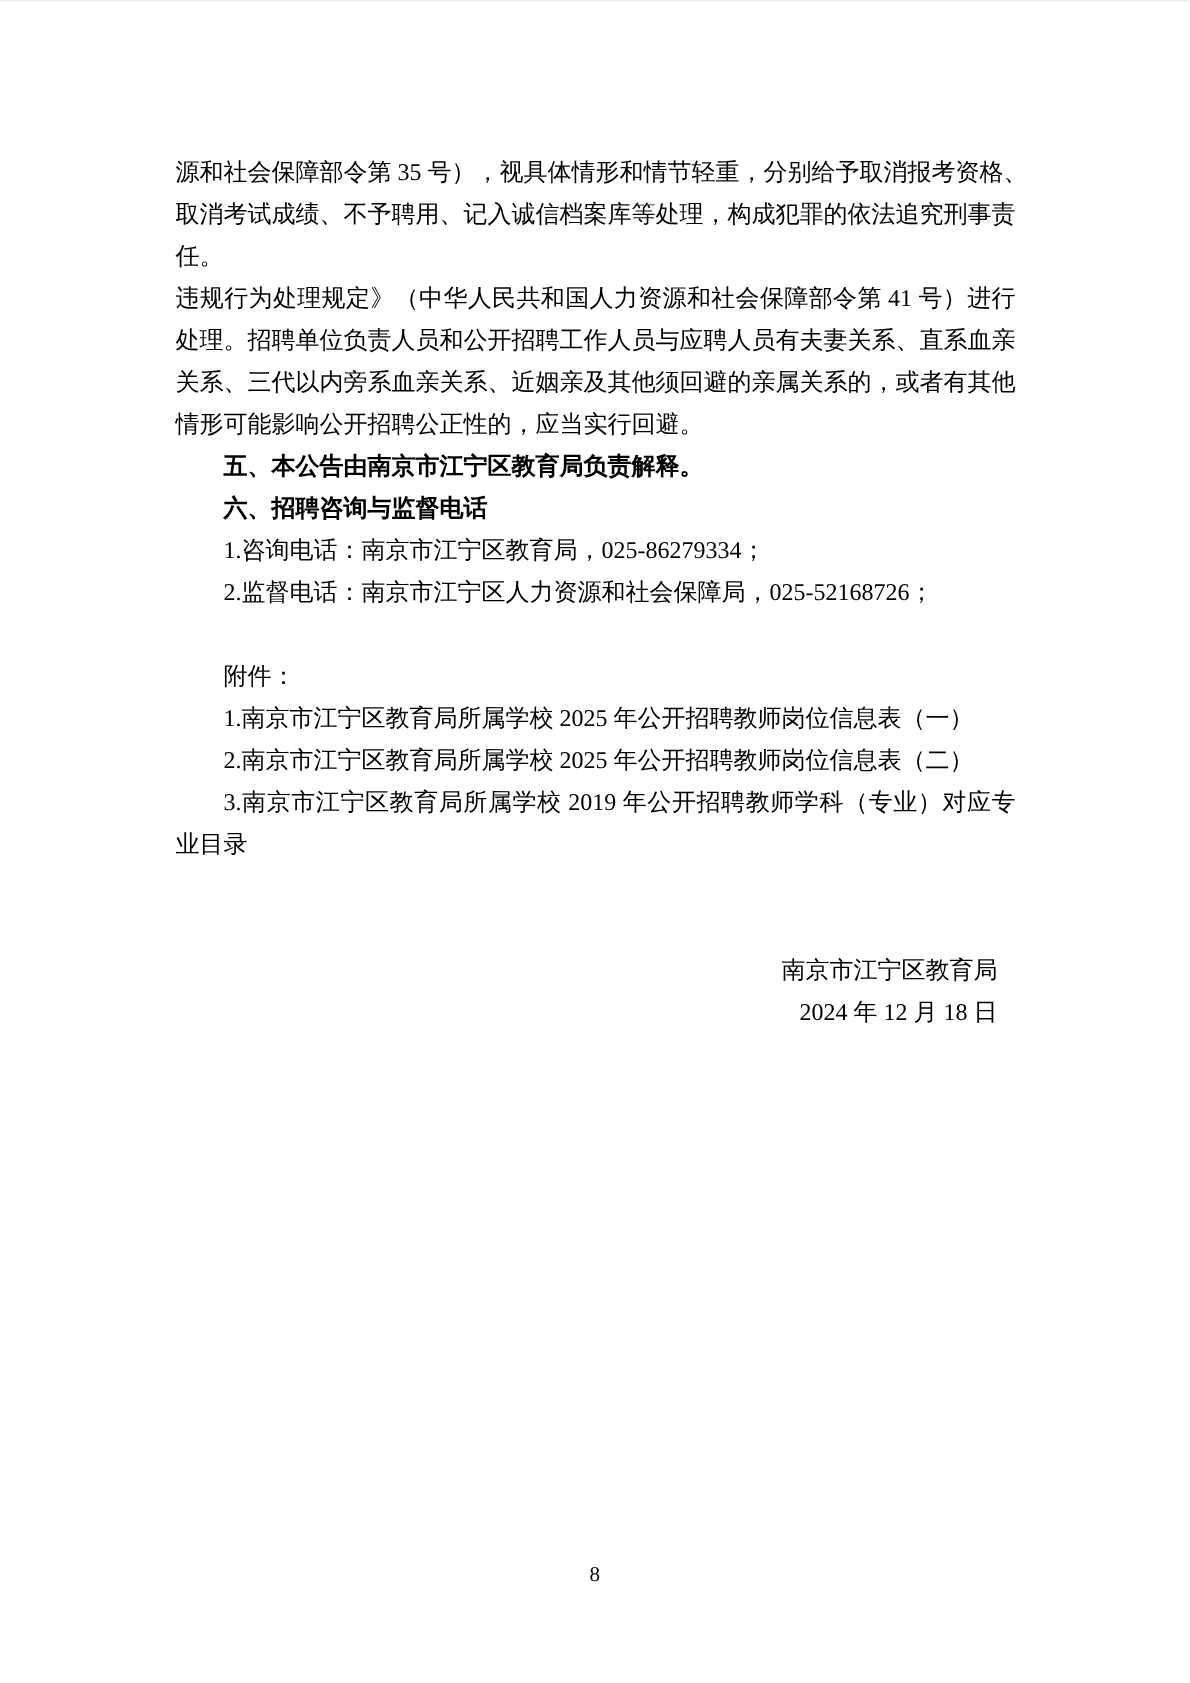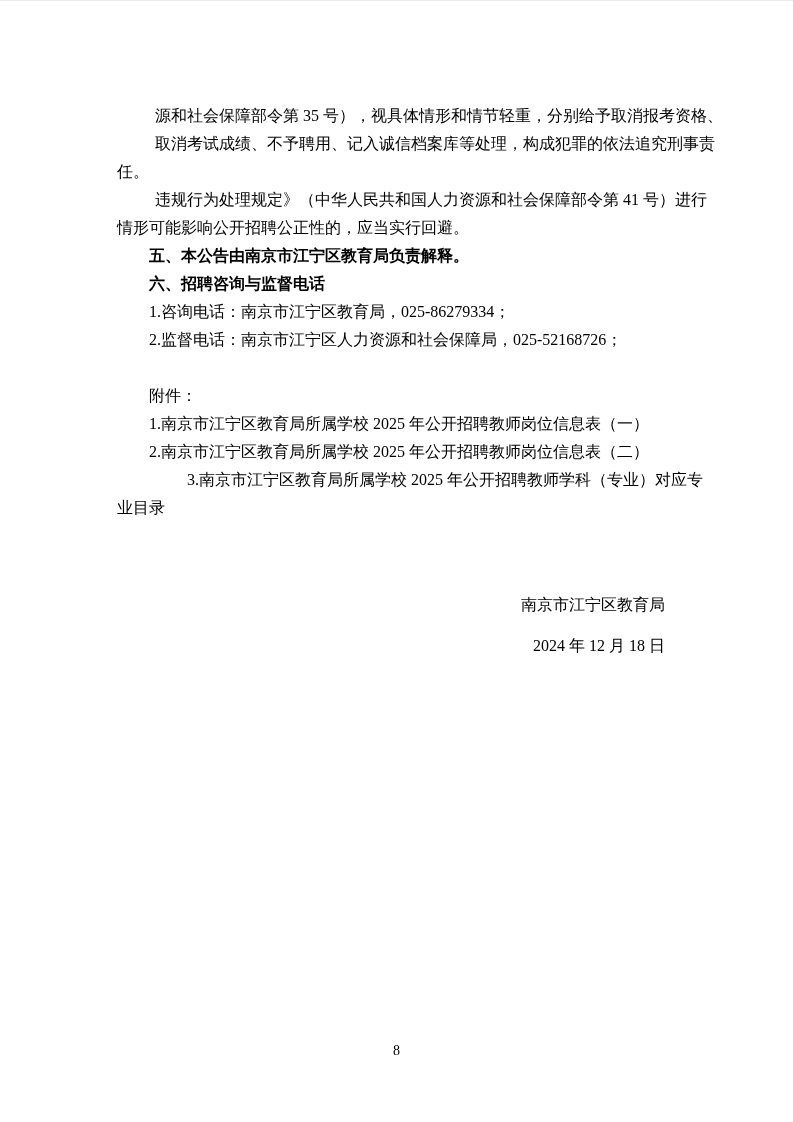--- a/index.html
+++ b/index.html
@@ -27,36 +27,34 @@
   .ln {
     height: 28px;
     line-height: 28px;
     white-space: nowrap;
   }
   
   .just {
     text-align: justify;
     text-align-last: justify;
     text-justify: inter-ideograph;
-    margin-left: 38px;
   }
   
   .ind { padding-left: 32px; }
   
   .cont { padding-left: 118px; }
   
   .hei {
     font-family: "Liberation Sans", "DejaVu Sans", sans-serif;
     font-weight: bold;
   }
   .blank { height: 28px; }
   .sig {
     text-align: right;
     padding-right: 12px;
-    margin-top: 13px;
   }
   .page-number {
     position: absolute;
     left: 0;
     right: 0;
     top: 1036px;
     height: 28px;
     line-height: 28px;
     text-align: center;
     font-size: 14px;
@@ -66,34 +64,36 @@
 <body>
 
 <div class="page">
   <div class="text-area">
 
     <div class="ln just">源和社会保障部令第 35 号），视具体情形和情节轻重，分别给予取消报考资格、</div>
     <div class="ln just">取消考试成绩、不予聘用、记入诚信档案库等处理，构成犯罪的依法追究刑事责</div>
     <div class="ln">任。</div>
 
     <div class="ln just">违规行为处理规定》（中华人民共和国人力资源和社会保障部令第 41 号）进行</div>
+    <div class="ln just">处理。招聘单位负责人员和公开招聘工作人员与应聘人员有夫妻关系、直系血亲</div>
+    <div class="ln just">关系、三代以内旁系血亲关系、近姻亲及其他须回避的亲属关系的，或者有其他</div>
     <div class="ln">情形可能影响公开招聘公正性的，应当实行回避。</div>
 
     <div class="ln ind hei">五、本公告由南京市江宁区教育局负责解释。</div>
     <div class="ln ind hei">六、招聘咨询与监督电话</div>
 
     <div class="ln ind">1.咨询电话：南京市江宁区教育局，025-86279334；</div>
     <div class="ln ind">2.监督电话：南京市江宁区人力资源和社会保障局，025-52168726；</div>
 
     <div class="blank"></div>
 
     <div class="ln ind">附件：</div>
     <div class="ln ind">1.南京市江宁区教育局所属学校 2025 年公开招聘教师岗位信息表（一）</div>
     <div class="ln ind">2.南京市江宁区教育局所属学校 2025 年公开招聘教师岗位信息表（二）</div>
-    <div class="ln just ind">3.南京市江宁区教育局所属学校 2025 年公开招聘教师学科（专业）对应专</div>
+    <div class="ln just ind">3.南京市江宁区教育局所属学校 2019 年公开招聘教师学科（专业）对应专</div>
     <div class="ln">业目录</div>
 
     <div class="blank"></div>
     <div class="blank"></div>
 
     <div class="ln sig">南京市江宁区教育局</div>
     <div class="ln sig">2024 年 12 月 18 日</div>
 
   </div>
 

